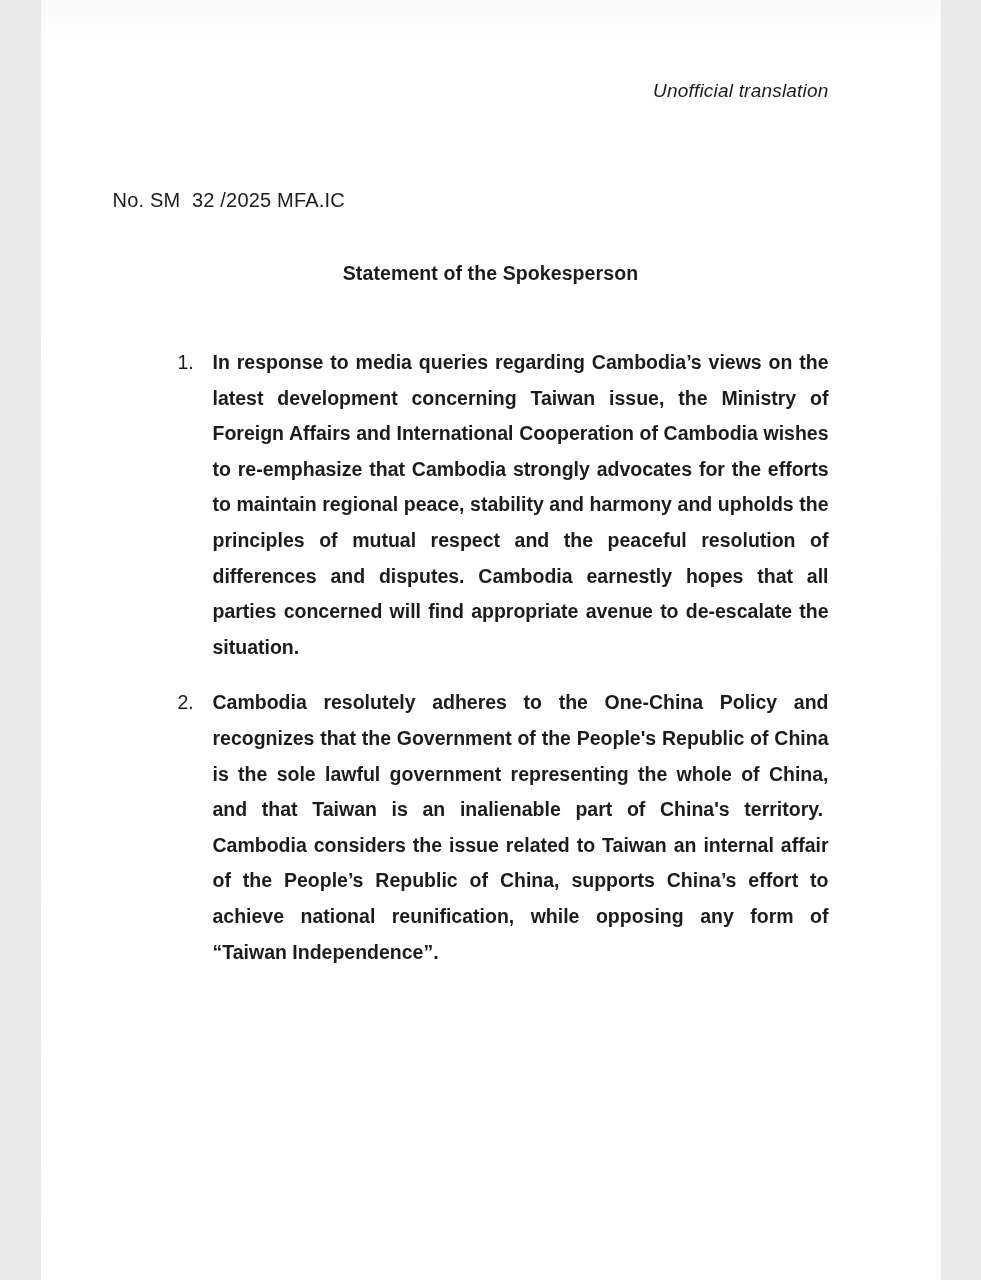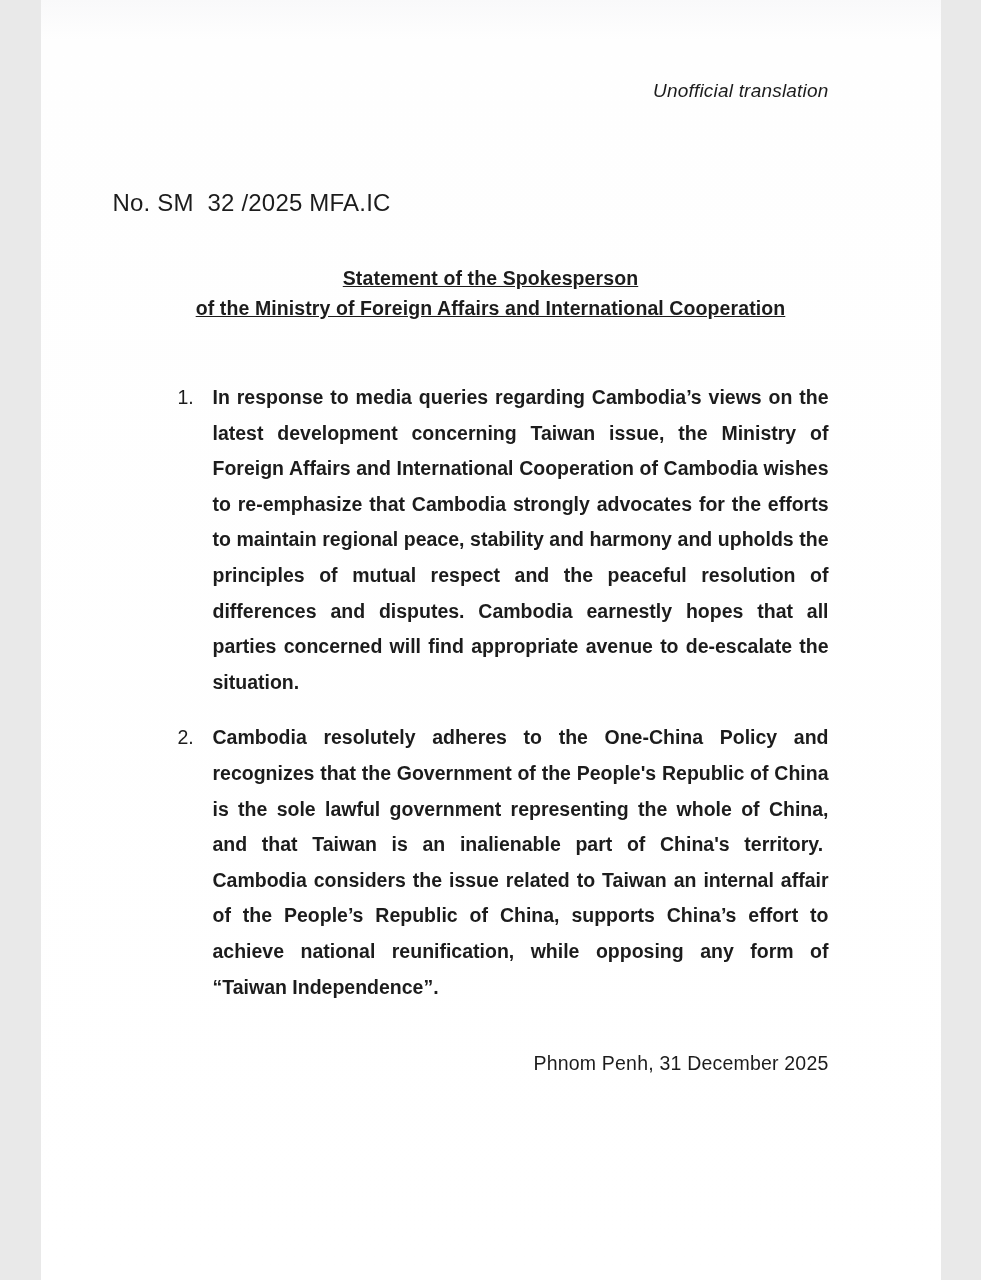--- a/index.html
+++ b/index.html
@@ -22,32 +22,31 @@
     padding-top: 80px;
     margin-right: 112px;
     text-align: right;
     font-style: italic;
     font-size: 19px;
     letter-spacing: 0.2px;
   }
   .ref-no {
     margin-top: 87px;
     margin-left: 72px;
-    font-size: 24px;
+    font-size: 20px;
     letter-spacing: 0.2px;
     white-space: pre-wrap;
   }
   .title-block {
     margin-top: 46px;
     text-align: center;
     font-weight: 700;
     font-size: 19.5px;
     line-height: 30px;
     letter-spacing: 0.1px;
-    text-decoration: underline;
   }
   .body-block {
     margin-top: 57px;
   }
   .para {
     display: flex;
     margin: 0 112px 20px 137px;
     font-size: 19.5px;
     line-height: 35.6px;
   }
@@ -73,32 +72,30 @@
 <body>
 
 <div class="page">
 
   <div class="translation-note">Unofficial translation</div>
 
   <div class="ref-no">No. SM&nbsp; 32 /2025 MFA.IC</div>
 
   <div class="title-block">
     <div>Statement of the Spokesperson</div>
-    <div>of the Ministry of Foreign Affairs and International Cooperation</div>
   </div>
 
   <div class="body-block">
 
     <div class="para">
       <div class="para-number">1.</div>
       <div class="para-text">In response to media queries regarding Cambodia’s views on the latest development concerning Taiwan issue, the Ministry of Foreign Affairs and International Cooperation of Cambodia wishes to re-emphasize that Cambodia strongly advocates for the efforts to maintain regional peace, stability and harmony and upholds the principles of mutual respect and the peaceful resolution of differences and disputes. Cambodia earnestly hopes that all parties concerned will find appropriate avenue to de-escalate the situation.</div>
     </div>
 
     <div class="para">
       <div class="para-number">2.</div>
       <div class="para-text">Cambodia resolutely adheres to the One-China Policy and recognizes that the Government of the People's Republic of China is the sole lawful government representing the whole of China, and that Taiwan is an inalienable part of China's territory.&nbsp; Cambodia considers the issue related to Taiwan an internal affair of the People’s Republic of China, supports China’s effort to achieve national reunification, while opposing any form of “Taiwan Independence”.</div>
     </div>
 
   </div>
 
-  <div class="dateline">Phnom Penh, 31 December 2025</div>
 
 </div>
 
 </body></html>

